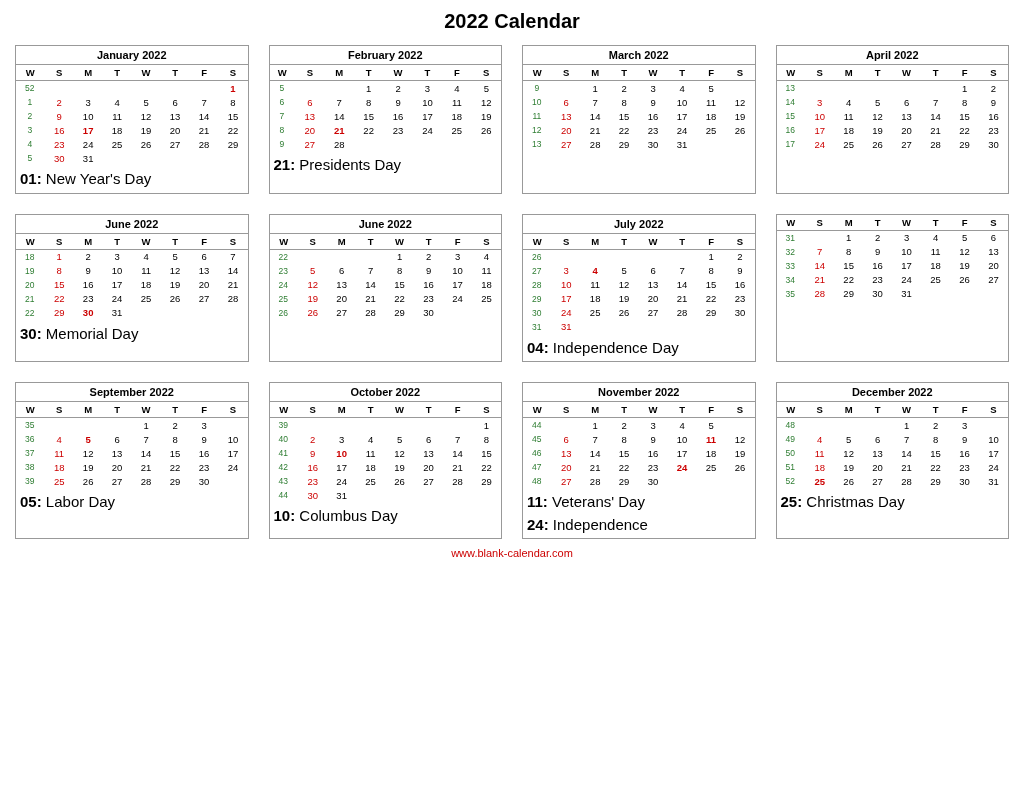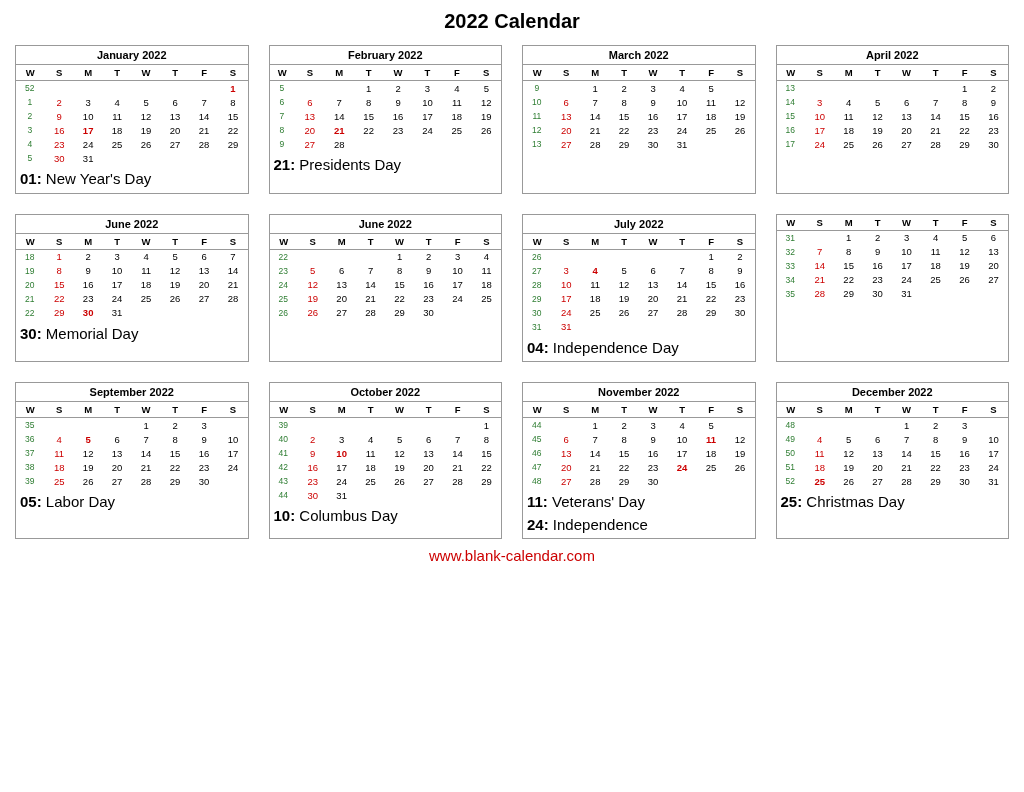--- a/index.html
+++ b/index.html
@@ -67,21 +67,21 @@
       font-size: 15px;
       padding: 3px 4px 2px 4px;
       line-height: 1.5;
     }
     .holidays span.hday-num {
       font-weight: bold;
     }
     .website {
       text-align: center;
       color: #c00;
-      font-size: 15px;
+      font-size: 11px;
       margin-top: 8px;
     }
   </style>
 </head>
 <body>
 
 <h1>2022 Calendar</h1>
 
 <div class="calendars-grid" id="calendars-container">
 <div class="month-block">

